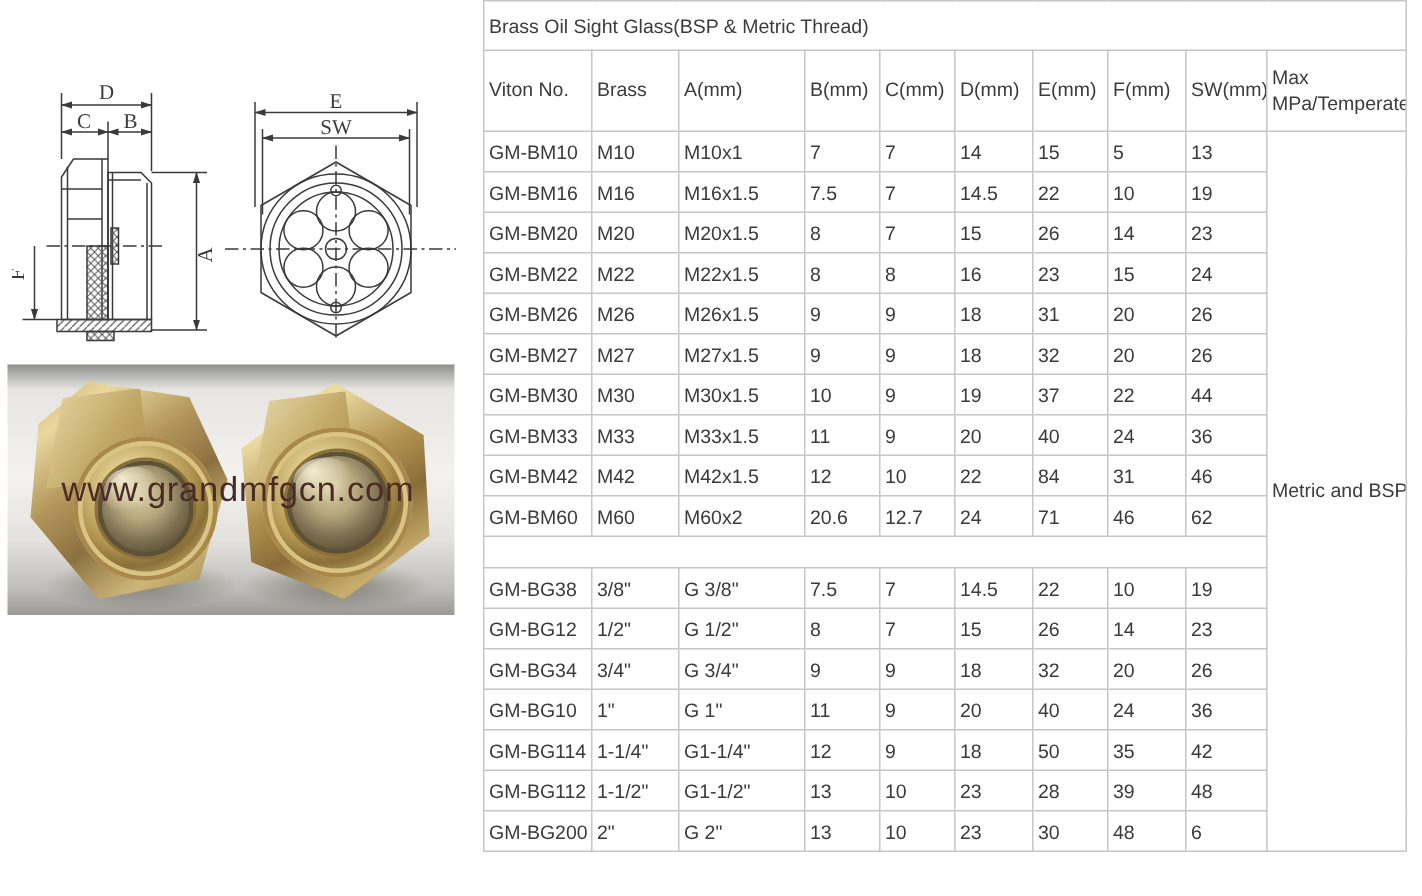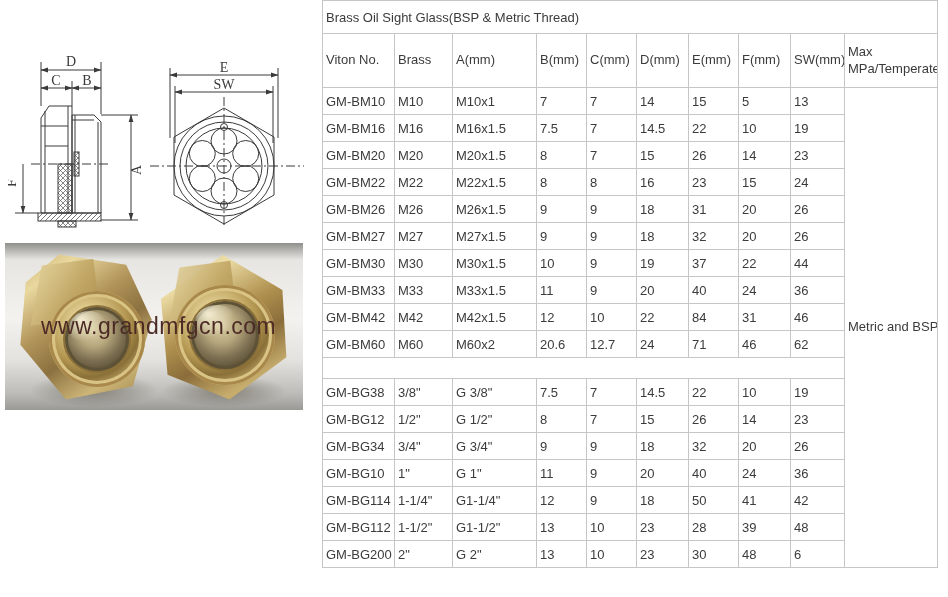--- a/index.html
+++ b/index.html
@@ -379,21 +379,21 @@
         <td>36</td>
       </tr>
       <tr>
         <td>GM-BG114</td>
         <td>1-1/4"</td>
         <td>G1-1/4"</td>
         <td>12</td>
         <td>9</td>
         <td>18</td>
         <td>50</td>
-        <td>41</td>
+        <td>35</td>
         <td>42</td>
       </tr>
       <tr>
         <td>GM-BG112</td>
         <td>1-1/2"</td>
         <td>G1-1/2"</td>
         <td>13</td>
         <td>10</td>
         <td>23</td>
         <td>28</td>

